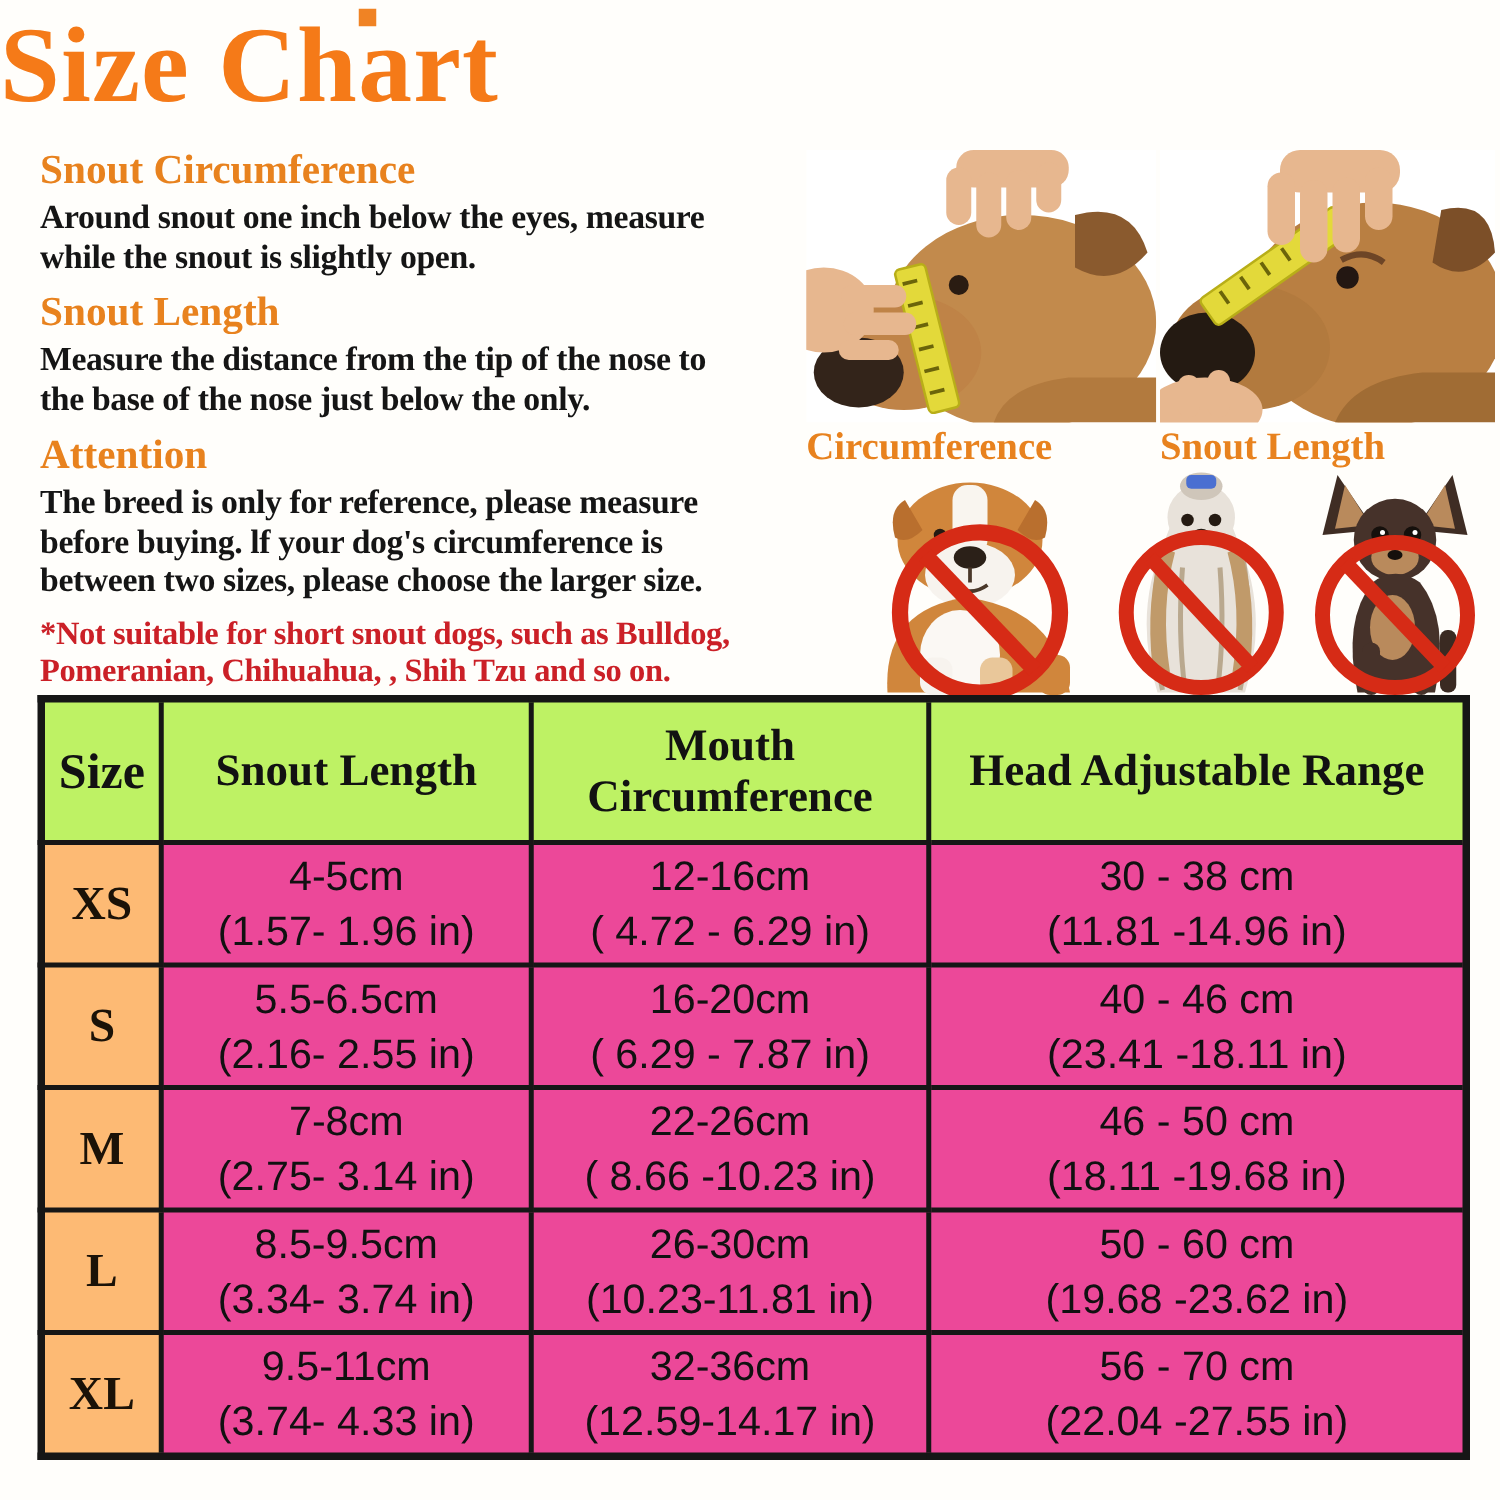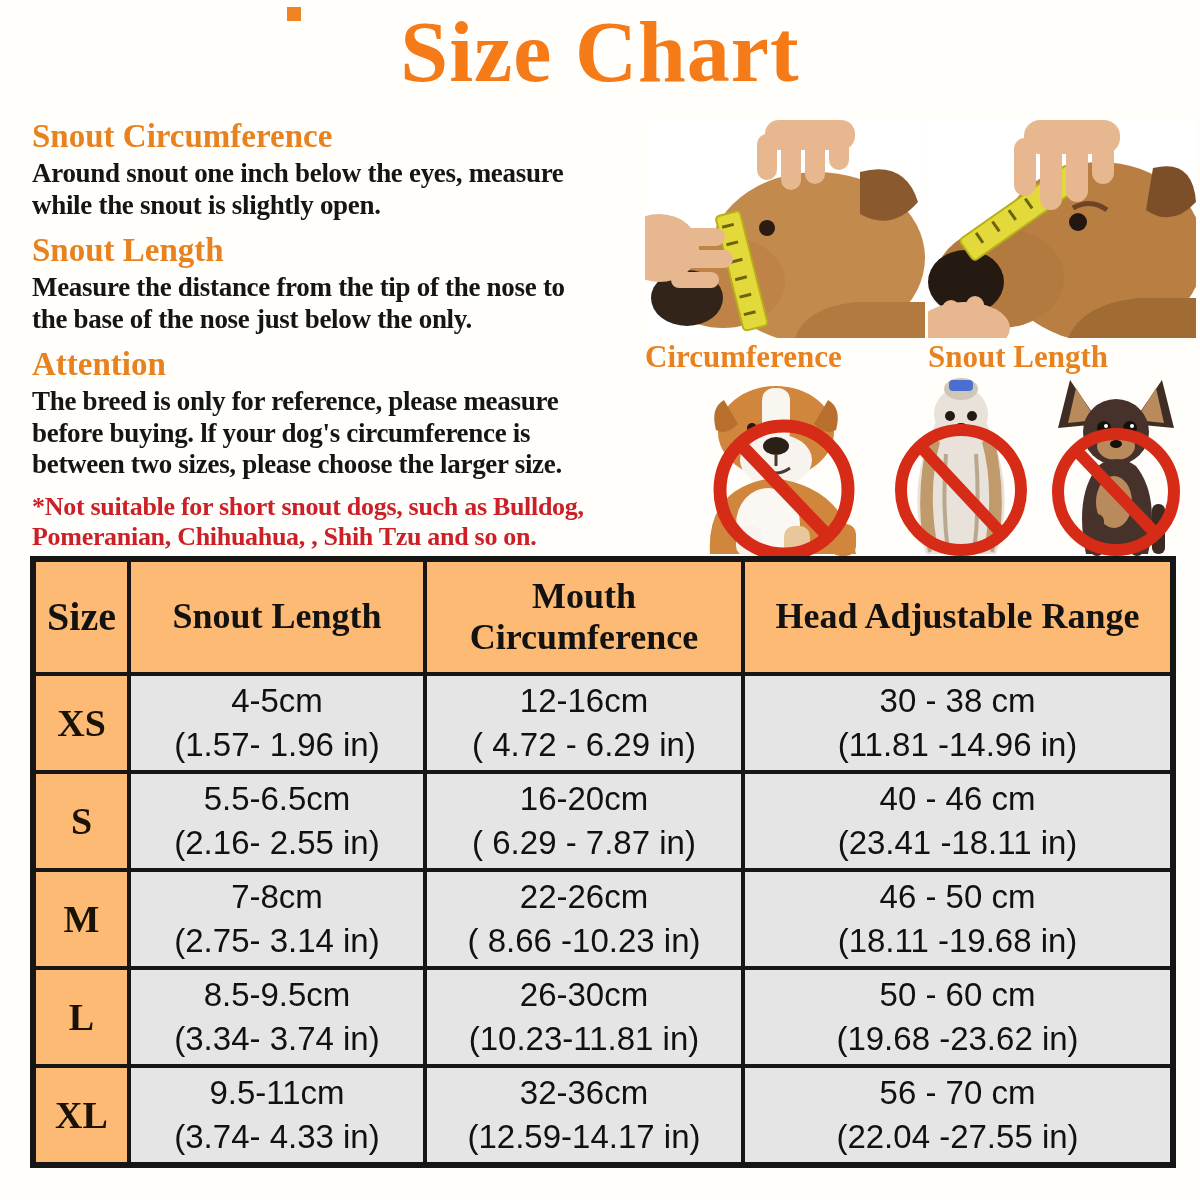--- a/index.html
+++ b/index.html
@@ -3,21 +3,21 @@
 <meta charset="utf-8">
 <style>
   html,body{margin:0;padding:0;}
   body{
     width:1200px;height:1200px;position:relative;overflow:hidden;
     background:#fffefb;color:#1a1a1a;
     font-family:"Liberation Serif", serif;
   }
   .title-square{position:absolute;left:287px;top:7px;width:14px;height:14px;background:#f08324;}
   h1.title{
-    position:absolute;top:2px;left:0;width:100%;margin:0;text-align:center;
+    position:absolute;top:2px;left:0;width:100%;margin:0;text-align:left;
     font-size:86px;font-weight:700;color:#f57a18;letter-spacing:1px;
   }
   
   .guide{position:absolute;left:32px;top:118px;width:655px;}
   .guide h2{margin:0 0 3px 0;font-size:33px;font-weight:700;color:#e8821e;}
   .guide p{
     margin:0 0 11px 0;font-size:27px;font-weight:700;line-height:1.17;
     color:#151515;white-space:pre-line;letter-spacing:-0.3px;
   }
   .guide p.warning{color:#cb2027;font-size:26px;}
@@ -38,29 +38,29 @@
   
   table.size-table{
     position:absolute;left:30px;top:556px;width:1140px;
     border-collapse:collapse;table-layout:fixed;
     border:6px solid #161616;
   }
   .size-table th,.size-table td{
     border:4px solid #161616;text-align:center;vertical-align:middle;padding:0;
   }
   .size-table thead th{
-    background:#fdba74;color:#121212;font-size:36px;font-weight:700;
+    background:#bef264;color:#121212;font-size:36px;font-weight:700;
     height:110px;line-height:1.15;
   }
   .size-table thead th.c-size{font-size:40px;}
   .size-table td.size-cell{
     background:#fdba74;color:#1b1207;font-size:38px;font-weight:700;
   }
   .size-table td.data-cell{
-    background:#e5e5e5;font-family:"Liberation Sans", sans-serif;
+    background:#ec4899;font-family:"Liberation Sans", sans-serif;
     font-size:33px;color:#111;height:94px;line-height:1.34;
   }
 </style>
 </head>
 <body>
 
 <div class="title-square"></div>
 <h1 class="title">Size Chart</h1>
 
 <section class="guide">

